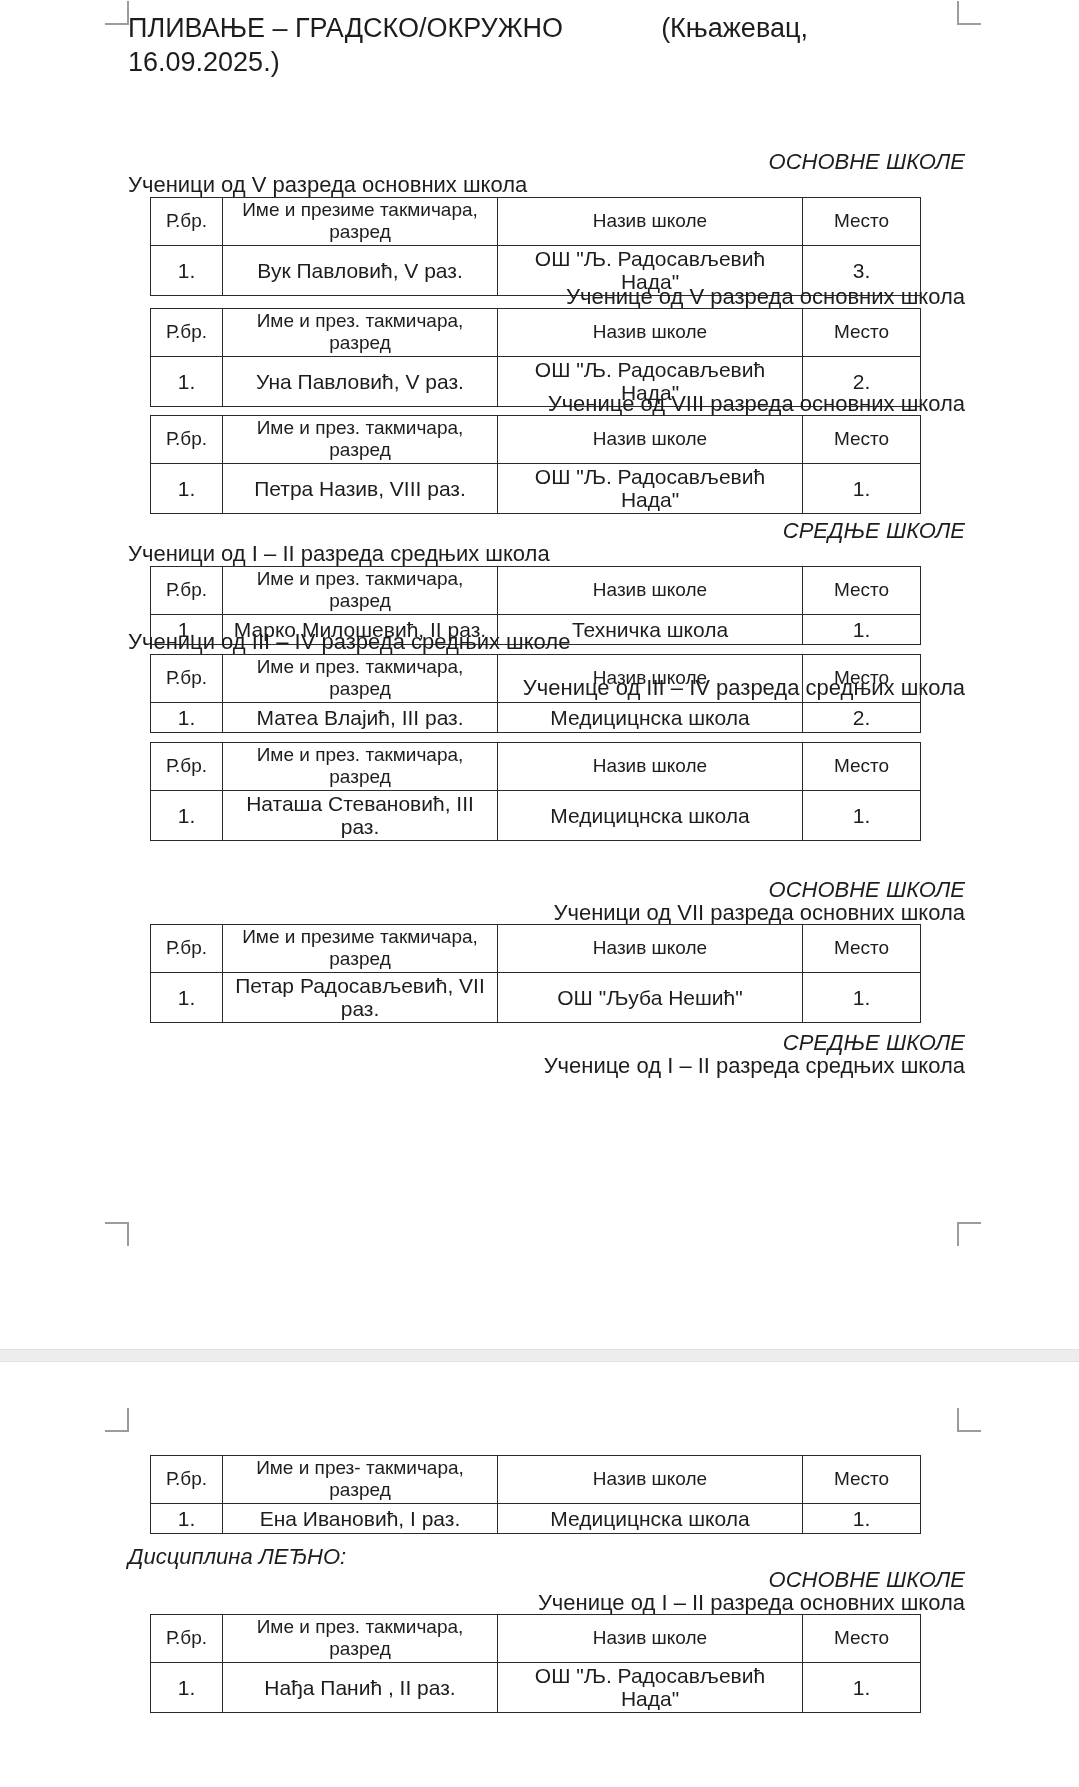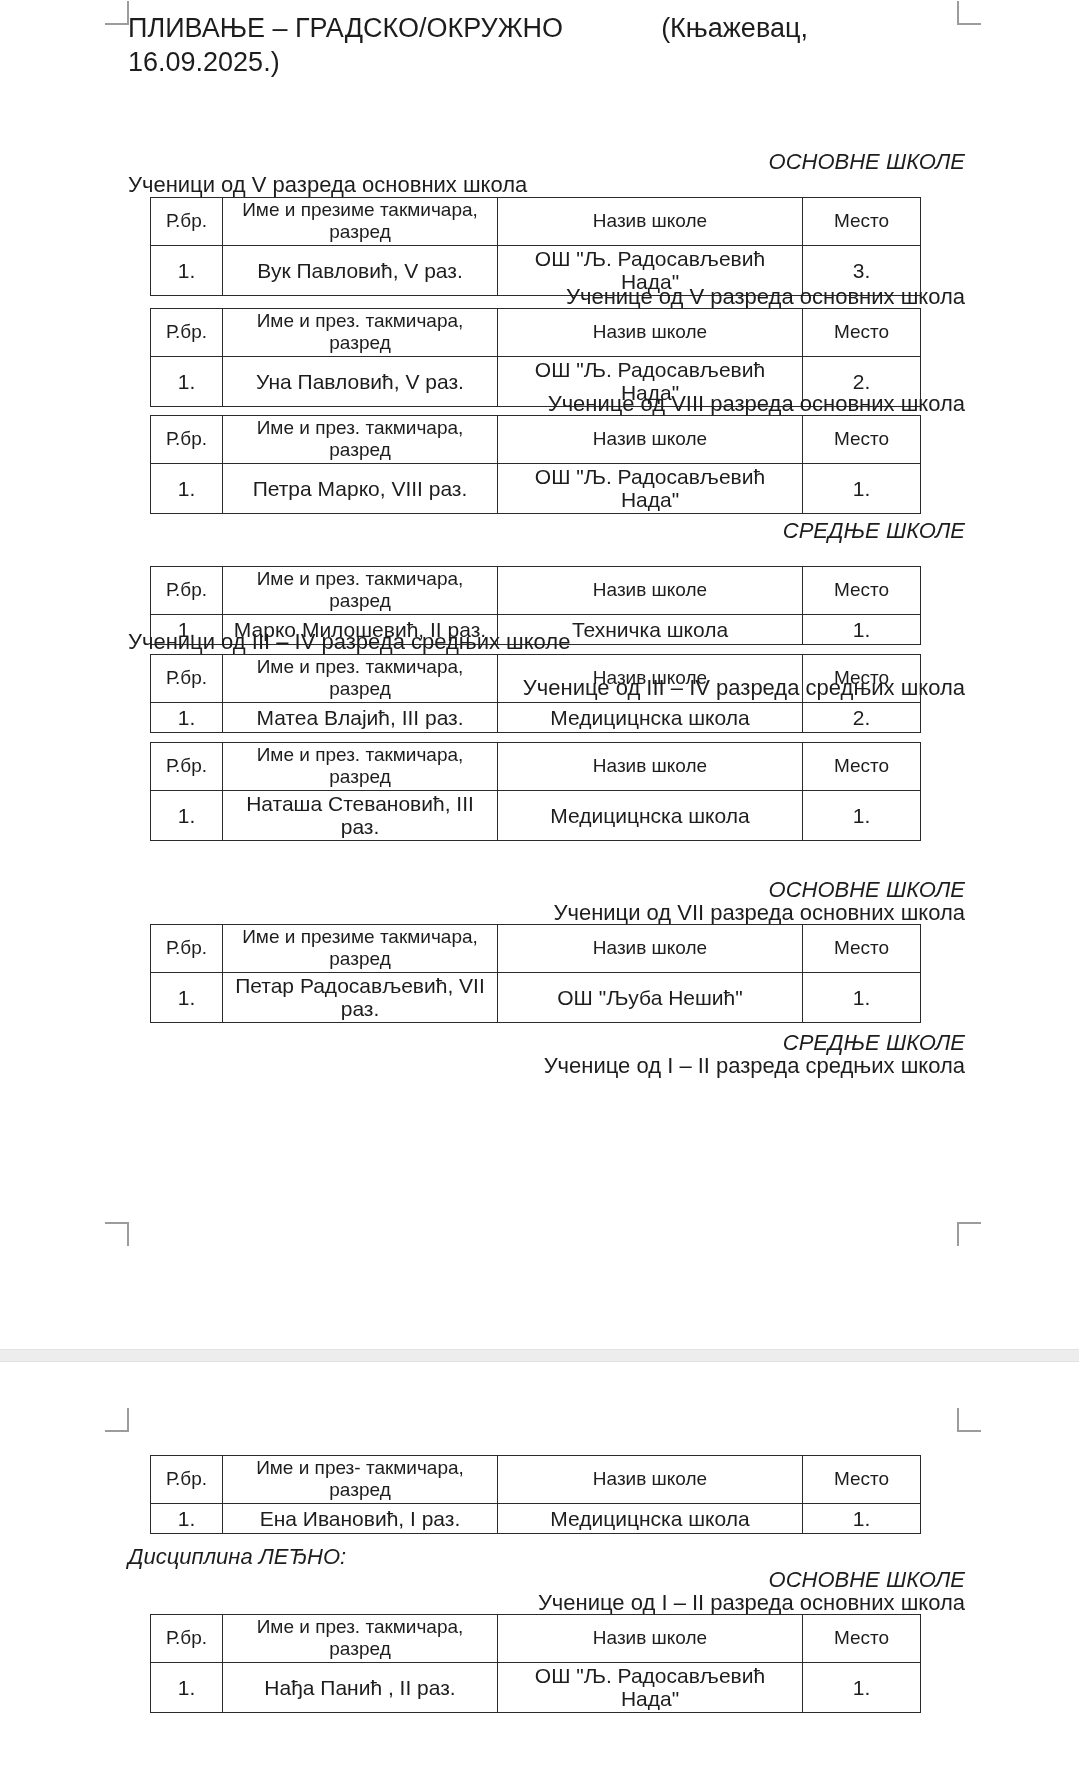--- a/index.html
+++ b/index.html
@@ -116,28 +116,29 @@
         <tr>
       <th>Р.бр.</th>
       <th>Име и през. такмичара, разред</th>
       <th>Назив школе</th>
       <th>Место</th>
     </tr>
       </thead>
     <tbody>
         <tr class="tall">
       <td>1.</td>
-      <td>Петра Марко, VIII раз.</td>
+      <td>Петра Назив, VIII раз.</td>
       <td>ОШ "Љ. Радосављевић Нада"</td>
       <td>1.</td>
     </tr>
       </tbody>
   </table>
 
   <div class="abs h italic center" style="top:519px;">СРЕДЊЕ ШКОЛЕ</div>
+  <div class="abs h" style="top:542px;">Ученици од I – II разреда средњих школа</div>
 
   <table class="res" style="top:566px;">
     <colgroup>
         <col class="c0">
         <col class="c1">
         <col class="c2">
         <col class="c3">
       </colgroup>
     <thead>
         <tr>

